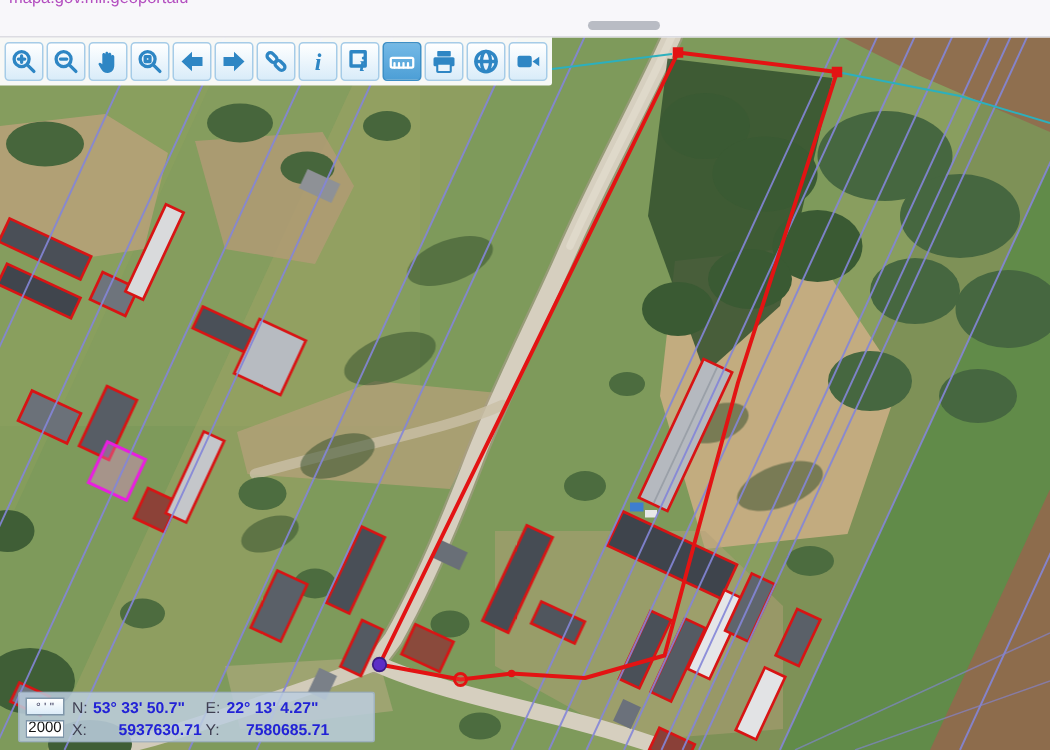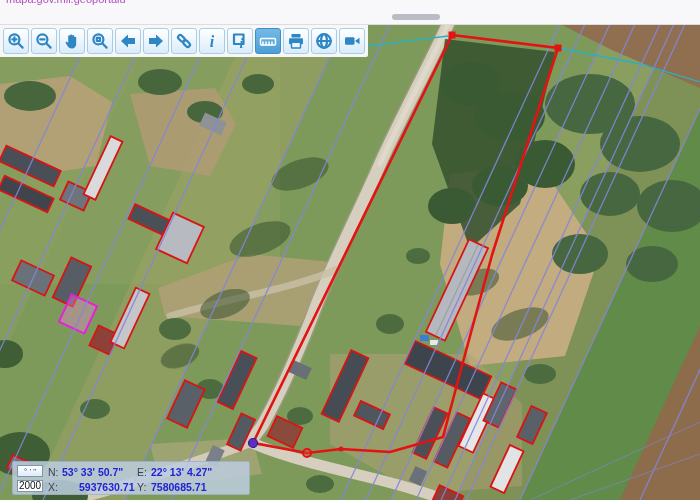--- a/index.html
+++ b/index.html
@@ -365,16 +365,16 @@
   <div id="coordpanel">
     <div class="mini r1">° ' "</div>
     <input class="mini r2" value="2000" style="">
     <span class="cp-label lr1" style="left:35px">N:</span>
     <span class="cp-val lr1" style="left:49px">53° 33' 50.7"</span>
     <span class="cp-label lr1" style="left:124px">E:</span>
     <span class="cp-val lr1" style="left:138px">22° 13' 4.27"</span>
     <span class="cp-label lr2" style="left:35px">X:</span>
     <span class="cp-val lr2" style="left:66px">5937630.71</span>
     <span class="cp-label lr2" style="left:124px">Y:</span>
-    <span class="cp-val lr2" style="left:138px">7580685.71</span>
+    <span class="cp-val lr2" style="left:151px">7580685.71</span>
   </div>
 
 </div>
 
 </body></html>

